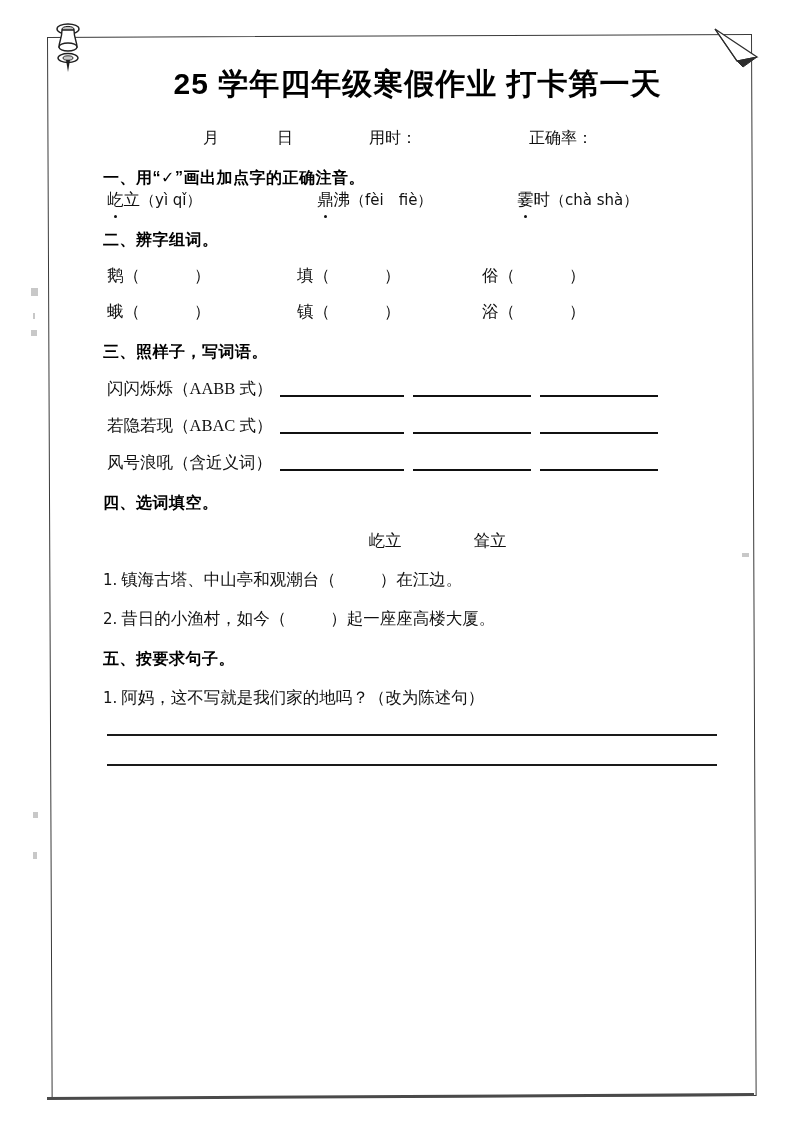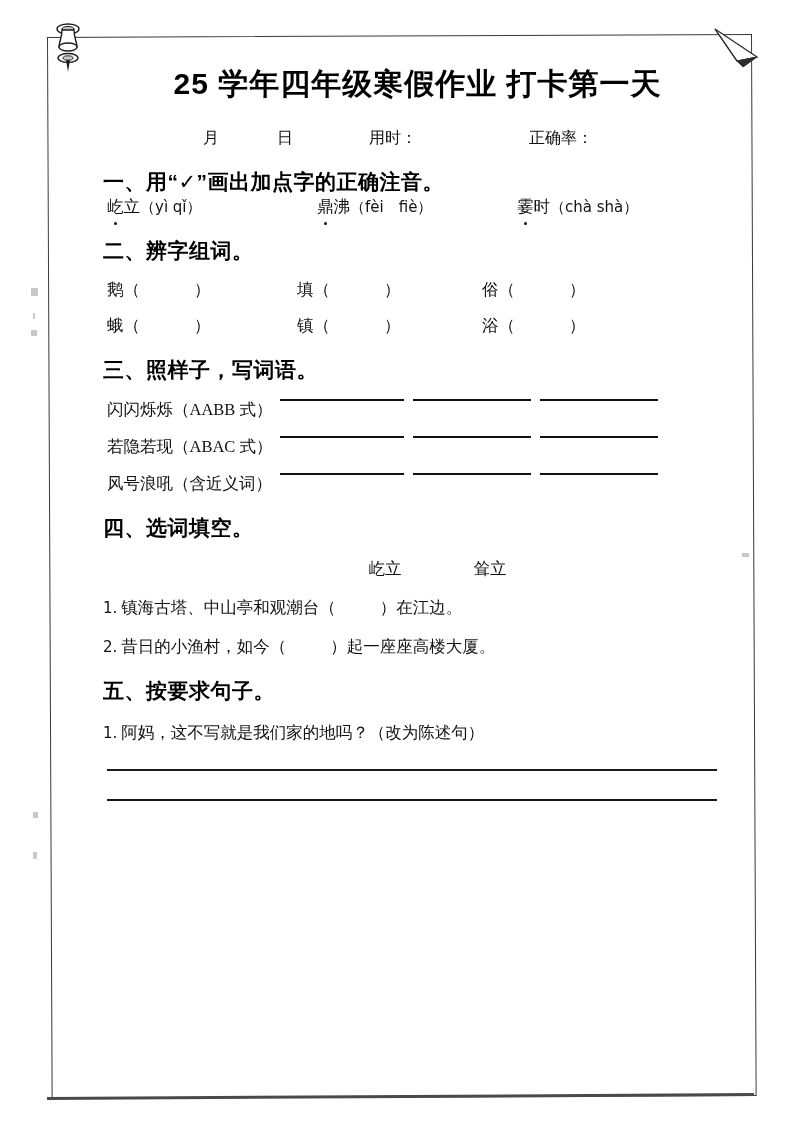--- a/index.html
+++ b/index.html
@@ -94,21 +94,21 @@
     padding-left: 120px;
   }
   .meta-row .m-month { width: 74px; }
   .meta-row .m-day   { width: 92px; }
   .meta-row .m-time  { width: 160px; }
   .meta-row .m-rate  { }
 
   .sec-head {
     font-family: "Liberation Sans", "DejaVu Sans", sans-serif;
     font-weight: bold;
-    font-size: 21px;
+    font-size: 16px;
     color: #000;
     margin: 19px 0 0 20px;
     letter-spacing: .5px;
   }
 
   
   .dotted {
     position: relative;
     display: inline-block;
   }
@@ -134,20 +134,21 @@
   
   .zu-row { display: flex; margin: 14px 0 0 24px; font-size: 16.5px; }
   .zu-item { white-space: nowrap; }
   .zu-item.c1 { width: 190px; }
   .zu-item.c2 { width: 185px; }
   .zu-gap { display: inline-block; width: 54px; }
 
   
   .pat-row {
     display: flex;
+    align-items: flex-end;
     margin: 15px 0 0 24px;
     font-size: 16.5px;
   }
   .pat-label { white-space: nowrap; }
   .pat-lines { display: flex; gap: 9px; margin-left: 8px; padding-bottom: 3px; }
   .ans-line { height: 0; border-bottom: 2px solid #111; }
   .ans-line.w1 { width: 124px; }
   .ans-line.w2 { width: 118px; }
   .ans-line.w3 { width: 118px; }
 

